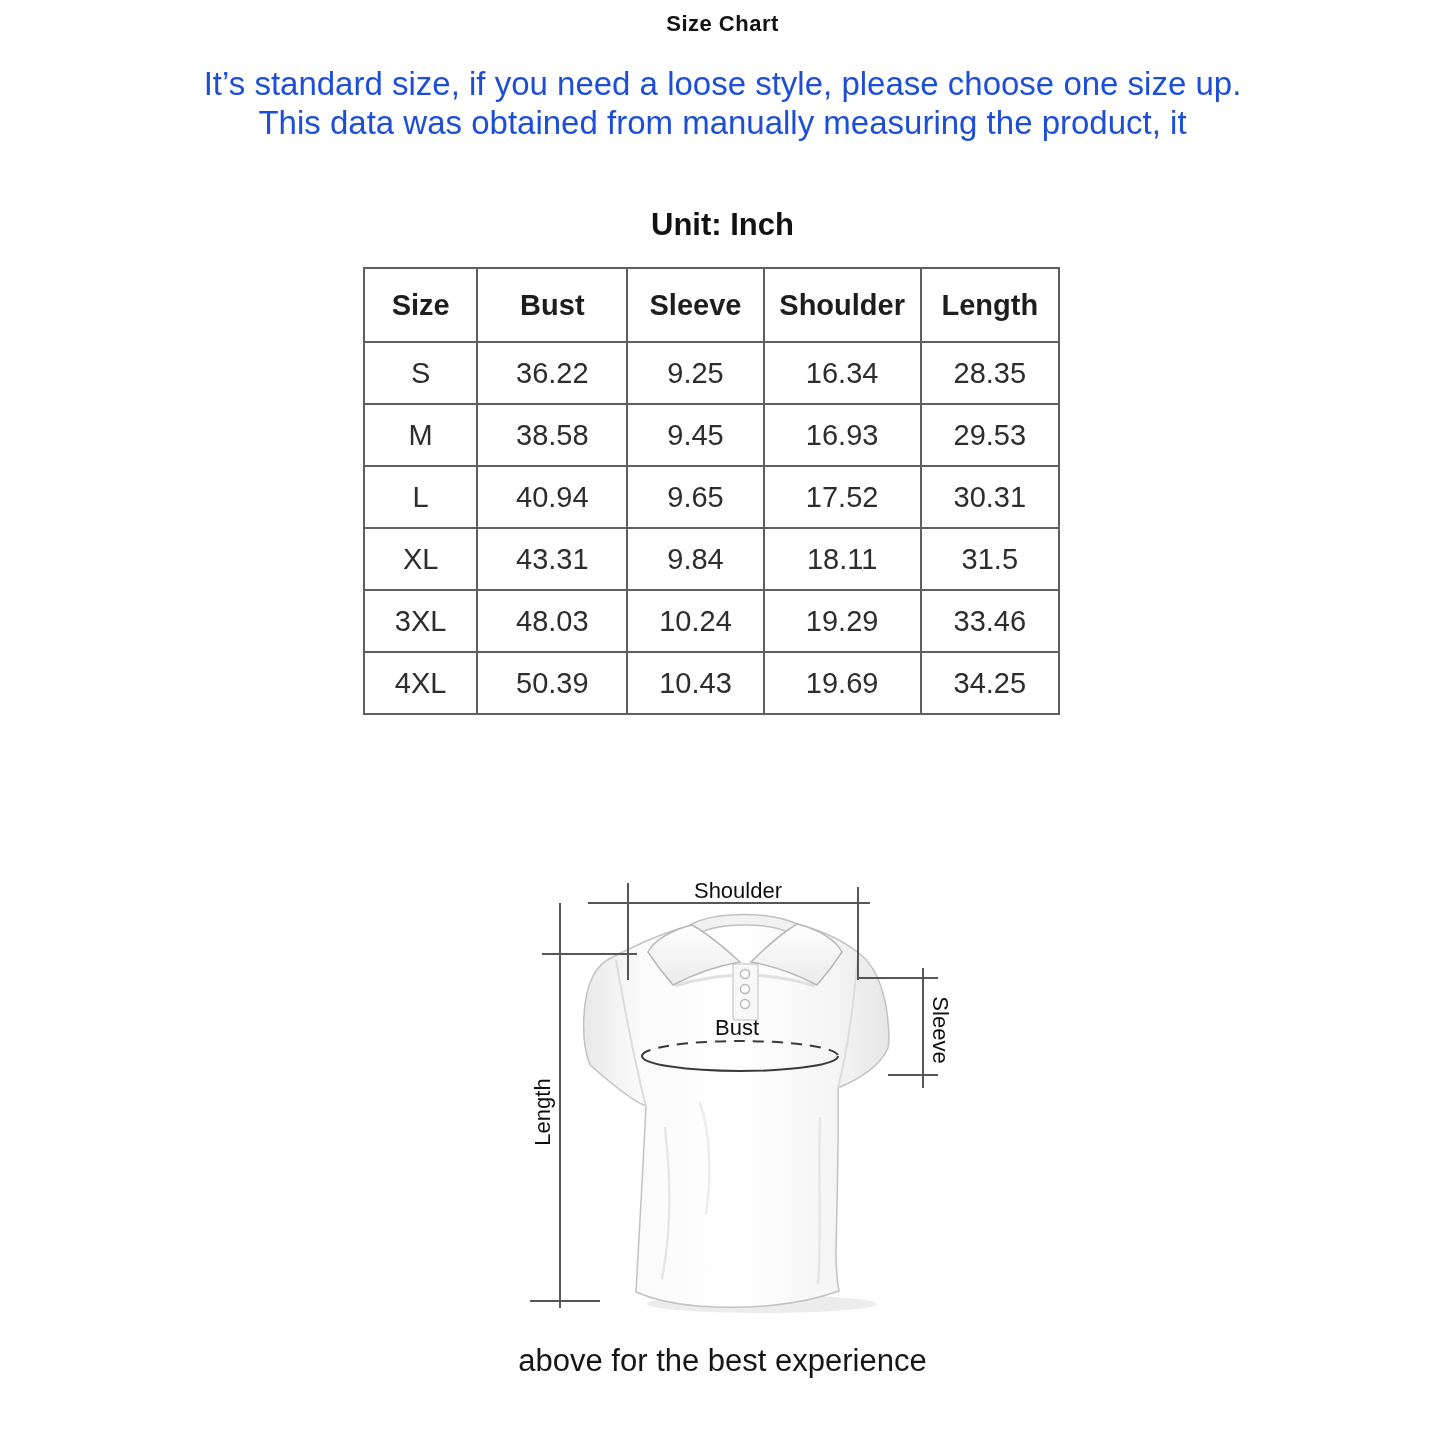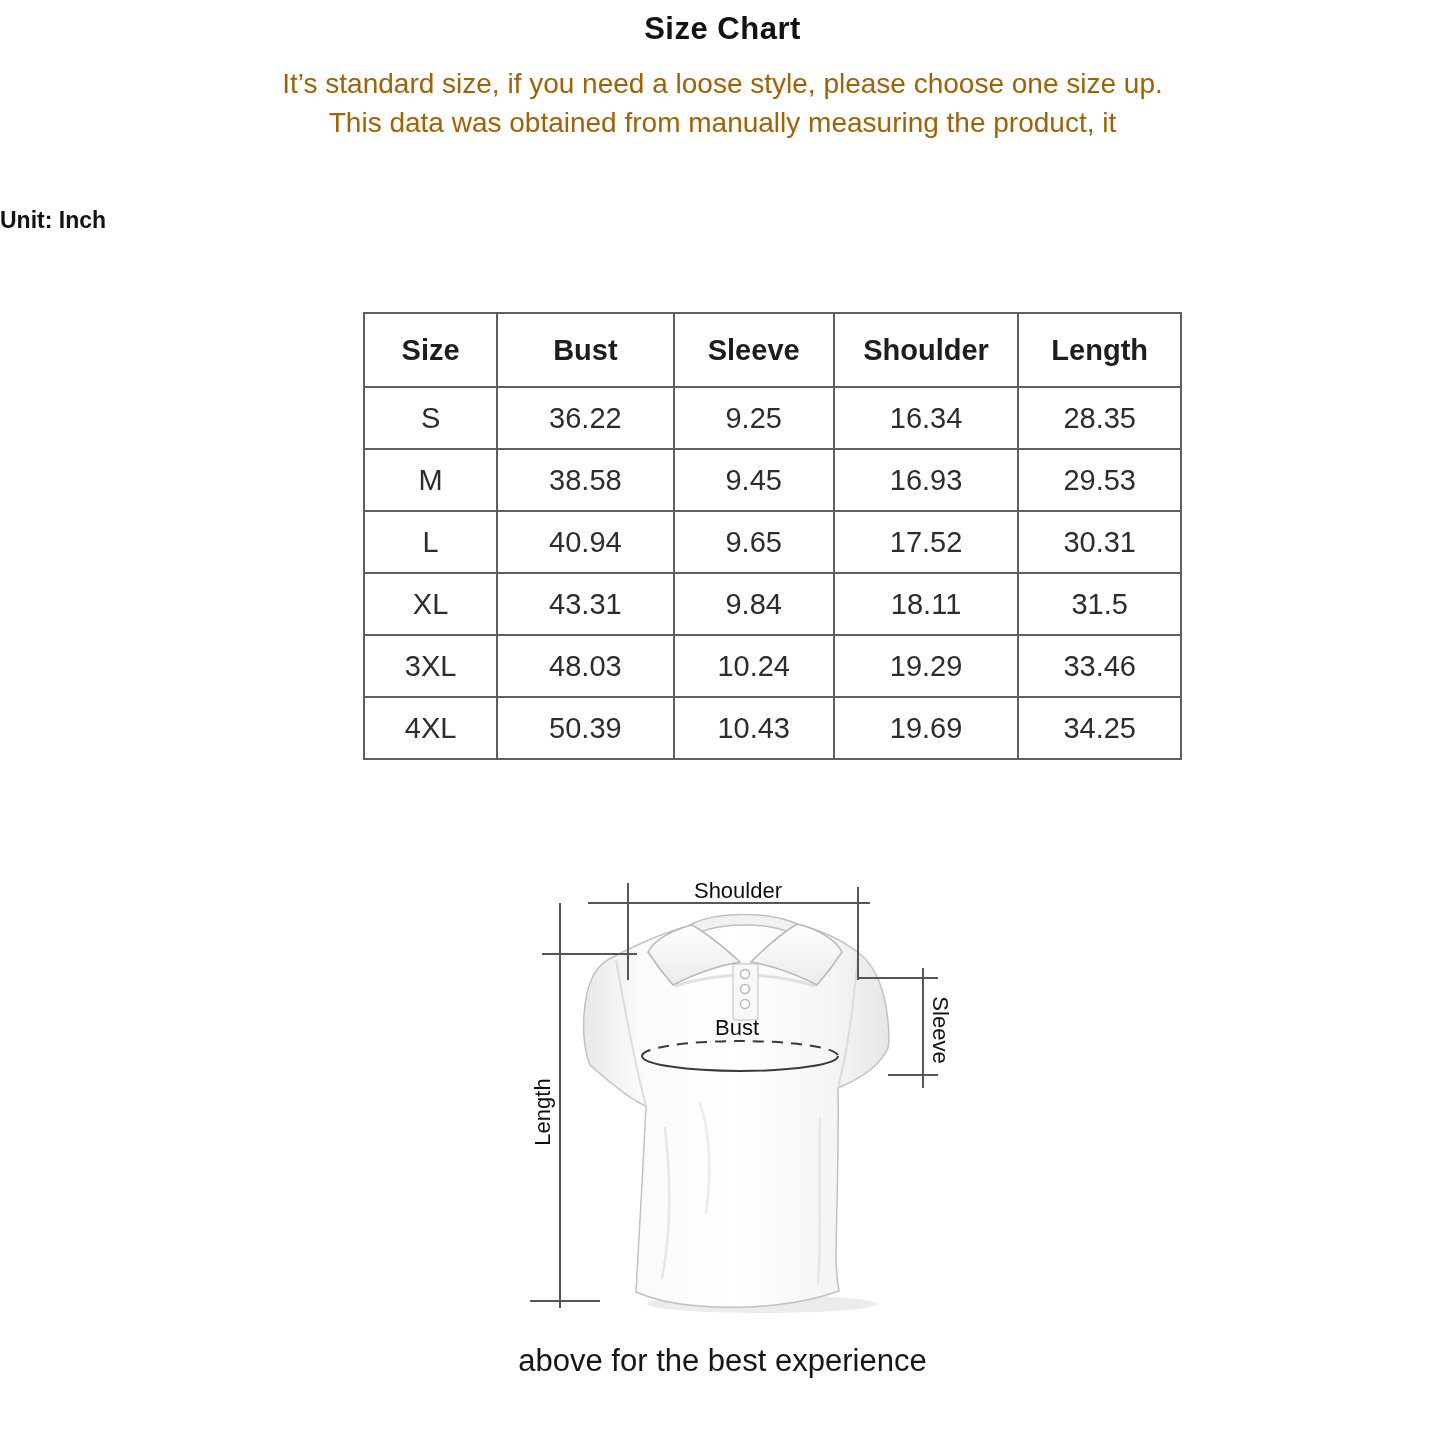--- a/index.html
+++ b/index.html
@@ -3,35 +3,35 @@
 <meta charset="utf-8">
 <style>
   html,body { margin:0; padding:0; background:#ffffff; }
   .page {
     position:relative; width:1445px; height:1445px;
     background:#ffffff; overflow:hidden;
     font-family:"Liberation Sans", sans-serif; color:#1c1c1c;
   }
   .title {
     position:absolute; top:11px; left:0; width:100%;
-    text-align:center; font-size:31px; font-weight:700; color:#121212;
+    text-align:center; font-size:22px; font-weight:700; color:#121212;
     letter-spacing:0.5px;
   }
   .desc {
     position:absolute; top:64px; left:0; width:100%;
-    text-align:center; font-size:28px; line-height:39px; color:#a16207;
+    text-align:center; font-size:33px; line-height:39px; color:#1d4ed8;
   }
   .unit {
     position:absolute; top:207px; left:0; width:100%;
-    font-size:23px; font-weight:700; color:#121212;
+    text-align:center; font-size:31px; font-weight:700; color:#121212;
   }
   table.size-table {
-    position:absolute; left:363px; top:267px; width:819px;
+    position:absolute; left:363px; top:267px; width:697px;
     border-collapse:collapse; table-layout:fixed;
-    font-size:29px; color:#2d2d2d; text-align:center;margin-top:45px;
+    font-size:29px; color:#2d2d2d; text-align:center;
   }
   table.size-table th, table.size-table td {
     border:2px solid #5f5f5f; padding:0; vertical-align:middle;
     font-family:"Liberation Sans", sans-serif;
   }
   table.size-table th { height:72px; font-weight:700; color:#1d1d1d; }
   table.size-table td { height:60px; font-weight:400; }
   svg.diagram { position:absolute; left:500px; top:868px; }
   .diag-label { font-family:"Liberation Sans", sans-serif; font-size:22px; fill:#0f0f0f; }
   .measure { stroke:#565656; stroke-width:2; fill:none; }

